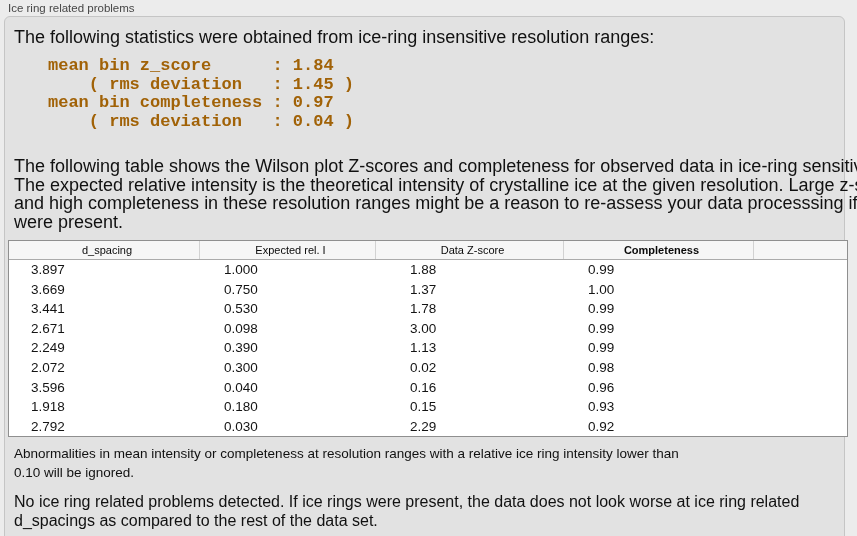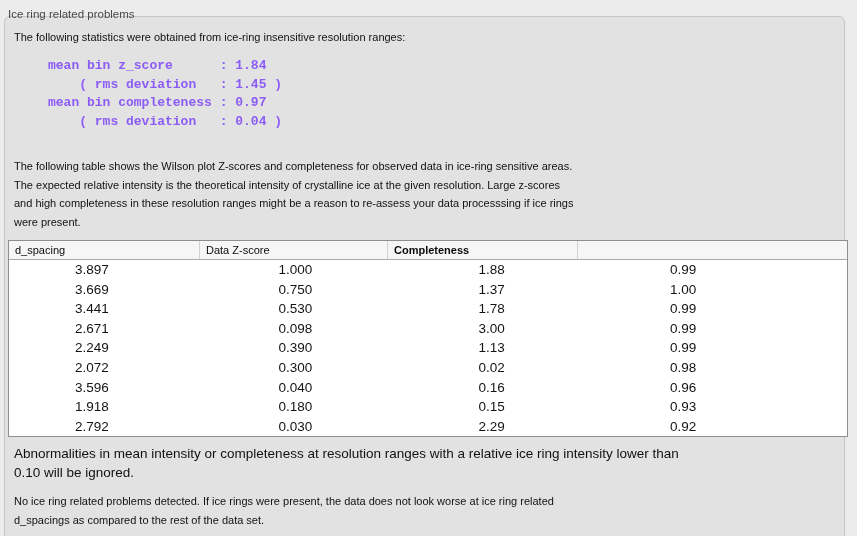--- a/index.html
+++ b/index.html
@@ -9,59 +9,59 @@
     font-family:"Liberation Sans", sans-serif;
     color:#141414;
     -webkit-font-smoothing:antialiased;
   }
   .group-panel {
     position:absolute; left:4px; top:16px; width:841px; height:530px;
     background:#e2e2e2; border:1px solid #c5c5c5; border-radius:6px;
     box-sizing:border-box;
   }
   .group-label {
-    position:absolute; left:8px; top:7px; height:14px;
+    position:absolute; left:8px; top:1px; height:14px;
     font-size:11.5px; line-height:14px; color:#474747;
   }
   .para {
     position:absolute; margin:0; white-space:pre;
     font-family:"Liberation Sans", sans-serif;
-    font-size:11px; line-height:18.5px; color:#111;
+    font-size:18px; line-height:18.5px; color:#111;
   }
   .mono {
     position:absolute; left:48px; top:57px; margin:0; white-space:pre;
     font-family:"Liberation Mono", monospace;
-    font-size:13px; line-height:18.5px; font-weight:700; color:#8b5cf6;
+    font-size:17px; line-height:18.5px; font-weight:700; color:#a16207;
   }
   .p-intro { left:14px; top:28px; }
   .p-tabledesc { left:14px; top:157px; }
   .p-ignore { left:14px; top:444px; font-size:13.5px; line-height:19px; }
-  .p-conclusion { left:14px; top:492px; font-size:11px; line-height:19px; }
+  .p-conclusion { left:14px; top:492px; font-size:16px; line-height:19px; }
 
   .icetable {
     position:absolute; left:8px; top:240px; width:838px;
     background:#ffffff; border:1px solid #8f8f8f;
   }
   .thead {
     display:flex; height:18px; background:#f6f6f6;
     border-bottom:1px solid #ababab;
     font-size:11px; line-height:18px; color:#0a0a0a;
   }
   .th {
     box-sizing:border-box; padding-left:6px; height:18px;
-    border-right:1px solid #d2d2d2; overflow:hidden; white-space:nowrap;
+    border-right:1px solid #d2d2d2; overflow:hidden; white-space:nowrap;text-align:center;
   }
   .th.c1 { width:191px; }
   .th.c2 { width:176px; }
   .th.c3 { width:188px; }
   .th.c4 { width:190px;font-weight:bold; }
   .th.c5 { flex:1; border-right:none; }
   .tbody { }
   .tr { display:flex; height:19.6px; font-size:13.5px; line-height:19.6px; }
-  .td { box-sizing:border-box; overflow:hidden; white-space:nowrap;margin-left:44px; }
+  .td { box-sizing:border-box; overflow:hidden; white-space:nowrap; }
   .td.c1 { width:191px; padding-left:22px; }
   .td.c2 { width:176px; padding-left:24px; }
   .td.c3 { width:188px; padding-left:34px; }
   .td.c4 { width:190px; padding-left:24px; }
   .td.c5 { flex:1; }
 </style>
 </head>
 <body>
 
 <div class="screen">
@@ -78,20 +78,21 @@
     ( rms deviation   : 0.04 )</pre>
 
   <pre class="para p-tabledesc">The following table shows the Wilson plot Z-scores and completeness for observed data in ice-ring sensitive areas.
 The expected relative intensity is the theoretical intensity of crystalline ice at the given resolution. Large z-scores
 and high completeness in these resolution ranges might be a reason to re-assess your data processsing if ice rings
 were present.</pre>
 
   <div class="icetable">
     <div class="thead">
       <div class="th c1">d_spacing</div>
+      <div class="th c2">Expected rel. I</div>
       <div class="th c3">Data Z-score</div>
       <div class="th c4">Completeness</div>
       <div class="th c5"></div>
     </div>
     <div class="tbody">
       <div class="tr">
         <div class="td c1">3.897</div>
         <div class="td c2">1.000</div>
         <div class="td c3">1.88</div>
         <div class="td c4">0.99</div>

